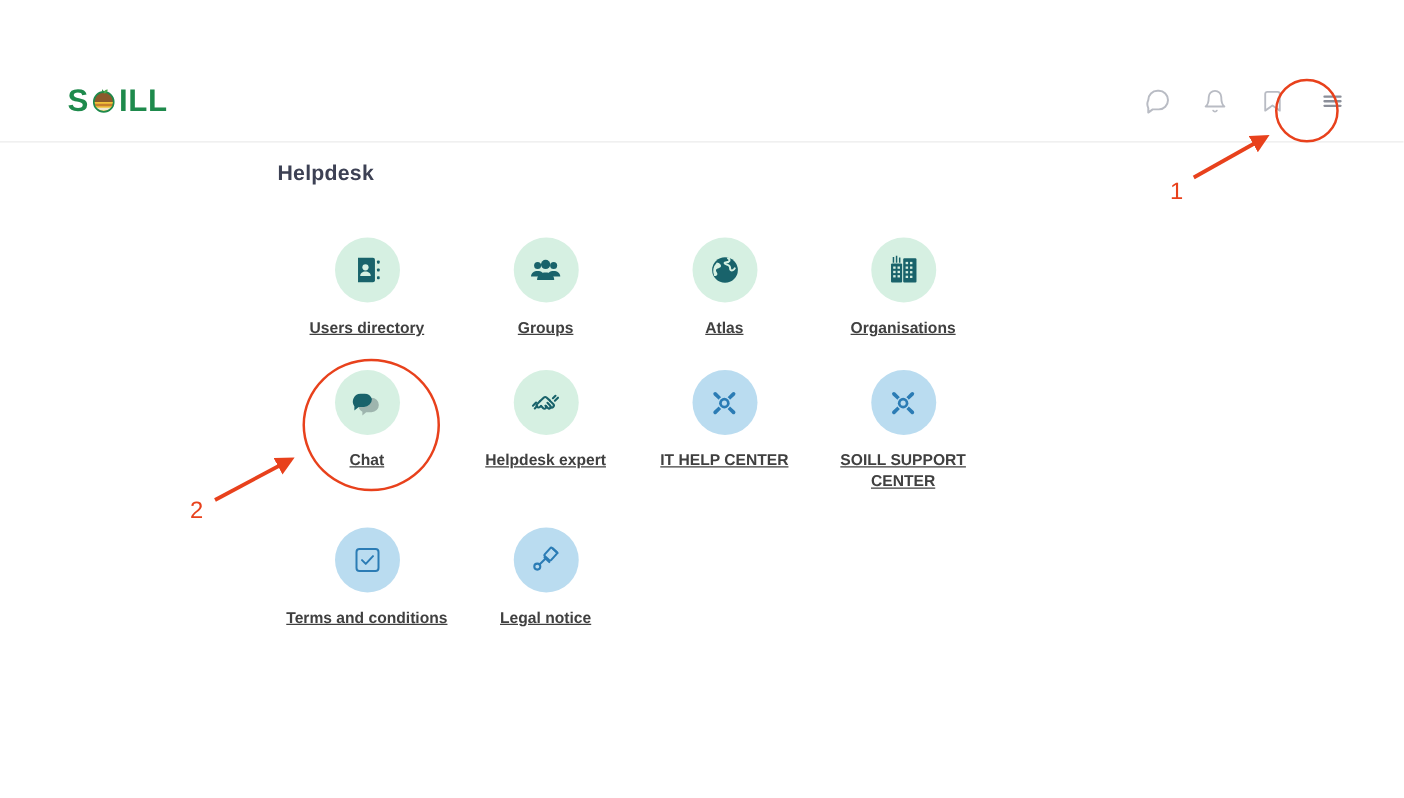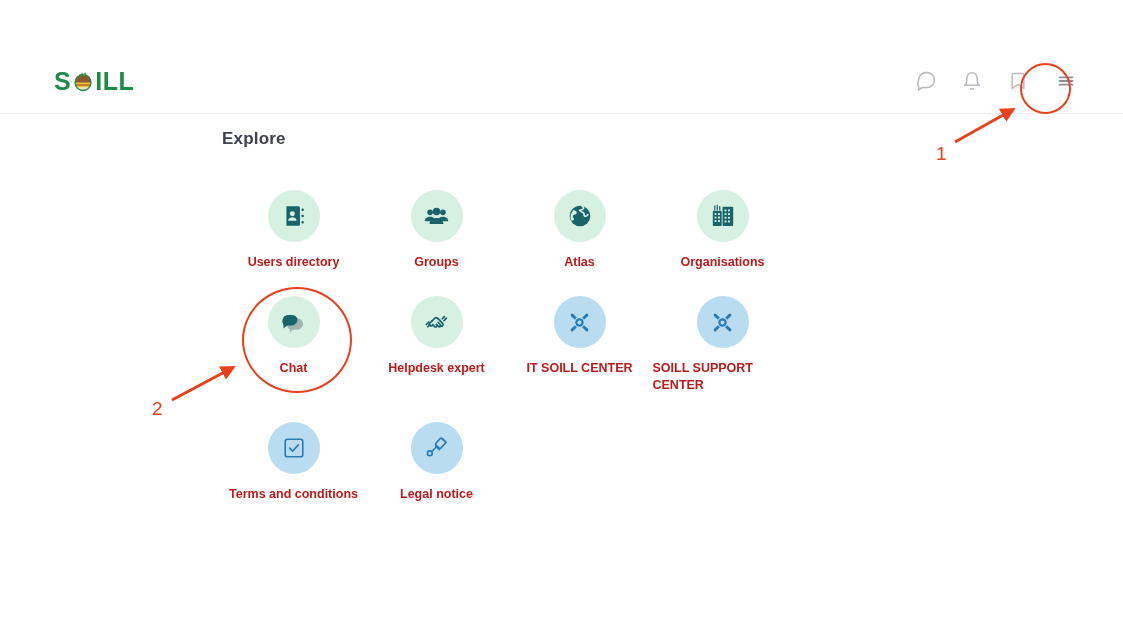--- a/index.html
+++ b/index.html
@@ -61,22 +61,22 @@
   .row2 .tile { height: 126px; }
   .row3 .tile { height: 120px; }
   .circle {
     width: 52px; height: 52px; border-radius: 50%;
     display: flex; align-items: center; justify-content: center;
     margin-bottom: 12px;
   }
   .circle.mint { background: #d6f0e2; color: #19636b; }
   .circle.blue { background: #badcf0; color: #2b7cb5; }
   .tile-label {
-    font-size: 12.5px; font-weight: bold; color: #b91c1c;
-    line-height: 17px; max-width: 140px;
+    font-size: 12.5px; font-weight: bold; color: #404040;
+    text-align: center; line-height: 17px; max-width: 140px; text-decoration: underline;
   }
   .circle svg { display: block; }
 
   
   .anno { position: absolute; pointer-events: none; }
   .anno-num {
     position: absolute; color: #e8411c;
     font-size: 19px; font-family: "Liberation Sans", sans-serif;
   }
   .ring {
@@ -130,21 +130,21 @@
       <div class="burger">
         <svg width="22" height="22" viewBox="0 0 24 24" fill="none" stroke="currentColor" stroke-width="2" stroke-linecap="round">
           <line x1="5" y1="8" x2="19" y2="8"></line>
           <line x1="5" y1="12" x2="19" y2="12"></line>
           <line x1="5" y1="16" x2="19" y2="16"></line>
         </svg>
       </div>
     </div>
   </div>
 
-  <div class="explore-title">Explore</div>
+  <div class="explore-title">Helpdesk</div>
 
   <div class="grid">
 
     <div class="row row1">
 
       <div class="tile">
         <div class="circle mint">
           <svg width="26" height="26" viewBox="0 0 24 24" fill="currentColor">
             <path d="M5 3h11a1.5 1.5 0 0 1 1.5 1.5v15A1.5 1.5 0 0 1 16 21H5z"></path>
             <circle cx="10.5" cy="10" r="2.3" fill="#d6f0e2"></circle>
@@ -247,21 +247,21 @@
         <div class="circle blue">
           <svg width="23" height="23" viewBox="0 0 24 24" fill="currentColor">
             <path d="M3.2 3.2a1.6 1.6 0 0 1 2.2 0l3.9 3.9a5.4 5.4 0 0 0-2 2L3.2 5.4a1.6 1.6 0 0 1 0-2.2z"></path>
             <path d="M20.8 3.2a1.6 1.6 0 0 0-2.2 0l-3.9 3.9a5.4 5.4 0 0 1 2 2l4.1-3.7a1.6 1.6 0 0 0 0-2.2z"></path>
             <path d="M3.2 20.8a1.6 1.6 0 0 0 2.2 0l3.9-3.9a5.4 5.4 0 0 1-2-2l-4.1 3.7a1.6 1.6 0 0 0 0 2.2z"></path>
             <path d="M20.8 20.8a1.6 1.6 0 0 1-2.2 0l-3.9-3.9a5.4 5.4 0 0 0 2-2l4.1 3.7a1.6 1.6 0 0 1 0 2.2z"></path>
             <circle cx="12" cy="12" r="4.4"></circle>
             <circle cx="12" cy="12" r="2.1" fill="#badcf0"></circle>
           </svg>
         </div>
-        <div class="tile-label">IT SOILL CENTER</div>
+        <div class="tile-label">IT HELP CENTER</div>
       </div>
 
       <div class="tile">
         <div class="circle blue">
           <svg width="23" height="23" viewBox="0 0 24 24" fill="currentColor">
             <path d="M3.2 3.2a1.6 1.6 0 0 1 2.2 0l3.9 3.9a5.4 5.4 0 0 0-2 2L3.2 5.4a1.6 1.6 0 0 1 0-2.2z"></path>
             <path d="M20.8 3.2a1.6 1.6 0 0 0-2.2 0l-3.9 3.9a5.4 5.4 0 0 1 2 2l4.1-3.7a1.6 1.6 0 0 0 0-2.2z"></path>
             <path d="M3.2 20.8a1.6 1.6 0 0 0 2.2 0l3.9-3.9a5.4 5.4 0 0 1-2-2l-4.1 3.7a1.6 1.6 0 0 0 0 2.2z"></path>
             <path d="M20.8 20.8a1.6 1.6 0 0 1-2.2 0l-3.9-3.9a5.4 5.4 0 0 0 2-2l4.1 3.7a1.6 1.6 0 0 1 0 2.2z"></path>
             <circle cx="12" cy="12" r="4.4"></circle>

